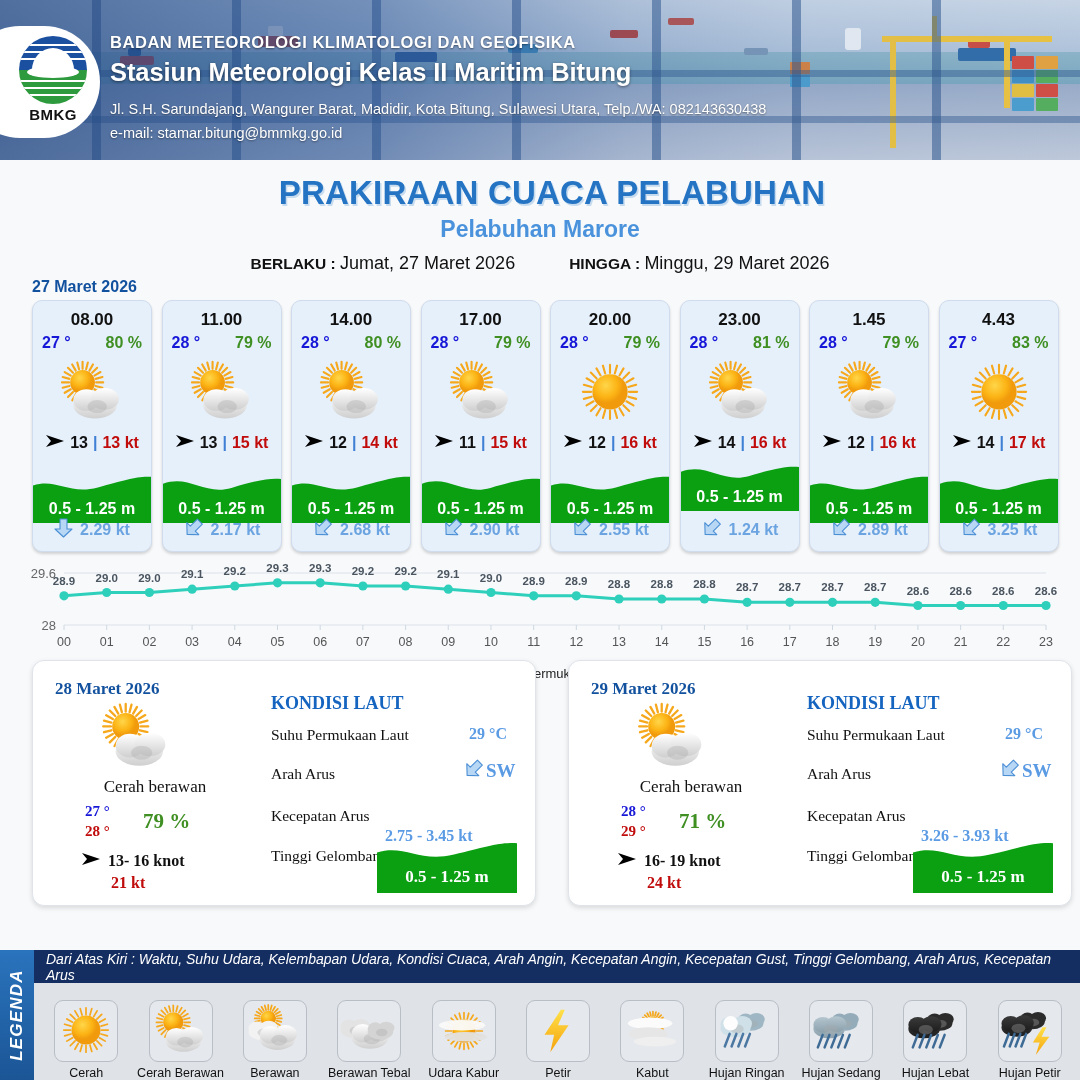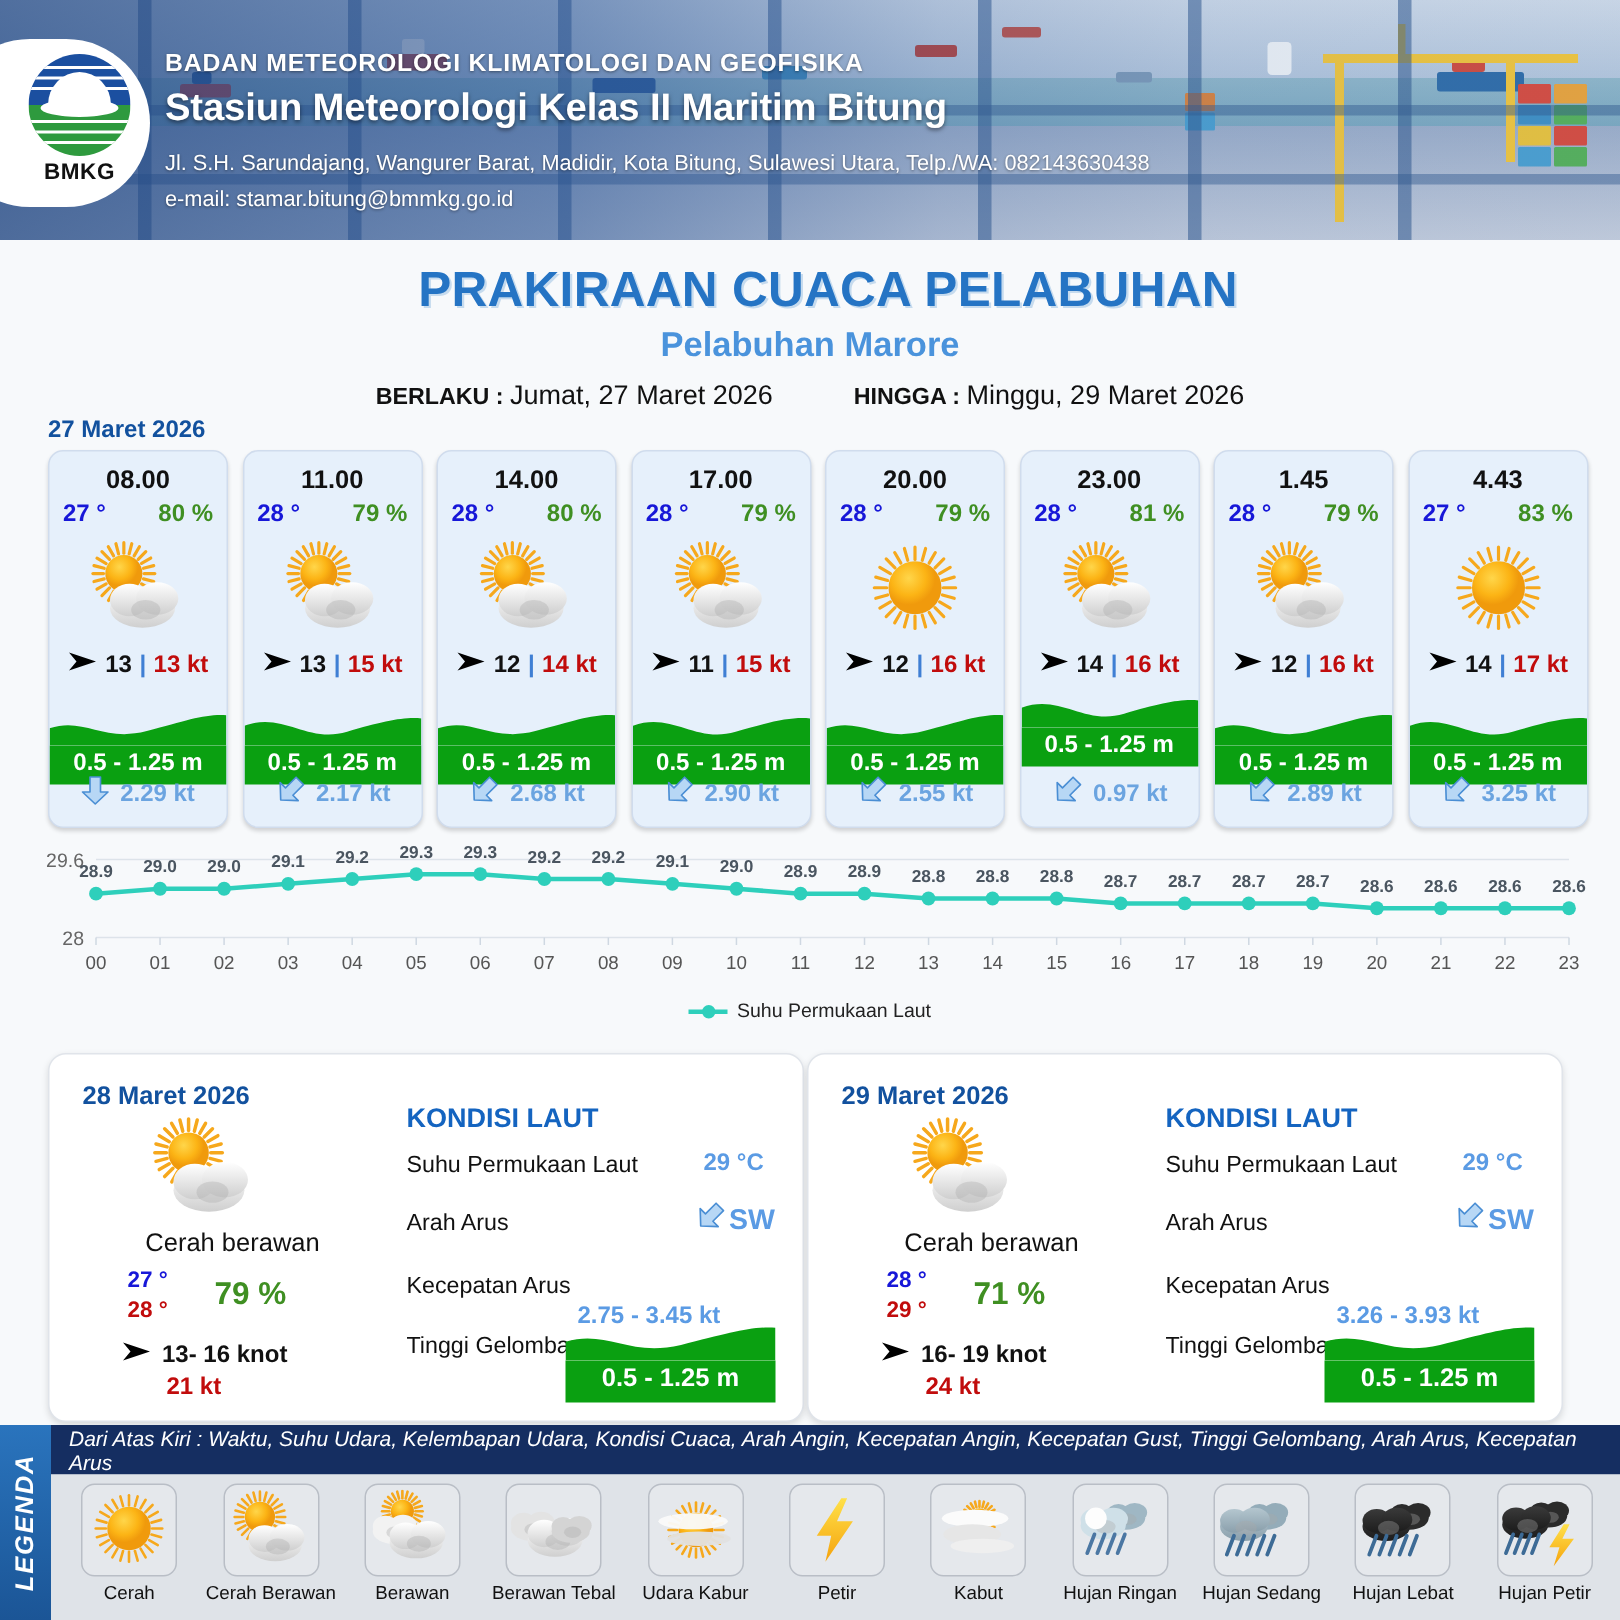--- a/index.html
+++ b/index.html
@@ -144,21 +144,21 @@
   .legend-line .dash {
     display:inline-block; width:26px; height:3px; background:#2ecfbb;
     vertical-align:middle; margin-right:6px; position:relative;
   }
   .legend-line .dash::after {
     content:''; position:absolute; left:9px; top:-3px; width:9px; height:9px;
     border-radius:50%; background:#2ecfbb;
   }
 
   
-  .panels { position:absolute; left:32px; top:702px; display:flex; gap:2px; }
+  .panels { position:absolute; left:32px; top:660px; display:flex; gap:32px;font-family:Liberation Serif, serif; }
   .panel {
     width:504px; height:246px; background:#fff;
     border:1px solid #e0e4ea; border-radius:12px;
     box-shadow:0 2px 5px rgba(0,0,0,.13);
     position:relative;
   }
   .p-date { position:absolute; left:22px; top:18px; font-size:17px; font-weight:bold; color:#12519e; }
   .p-icon { position:absolute; left:58px; top:42px; width:90px; height:70px; }
   .p-cond { position:absolute; left:22px; top:116px; width:200px; text-align:center; font-size:17px; color:#111; }
   .p-tmin { position:absolute; left:52px; top:142px; font-size:15px; font-weight:bold; color:#1717d8; }
@@ -182,21 +182,21 @@
     transform:rotate(-90deg); white-space:nowrap;
     color:#fff; font-size:17px; font-weight:bold; font-style:italic; letter-spacing:1.2px;
   }
   .legenda-top {
     position:absolute; left:34px; top:0; width:1046px; height:33px;
     background:#152e61; display:flex; align-items:flex-end; padding-left:12px;
   }
   .legenda-top span { color:#fff; font-size:14px; font-style:italic; }
   .legenda-body {
     position:absolute; left:34px; top:33px; width:1046px; height:97px;
-    background:#dfe3e8; display:flex; align-items:flex-start;
+    background:#dfe3e8; display:flex; align-items:flex-end;
     padding:6px 4px 0 6px; gap:2px;
   }
   .leg-item { width:95px; text-align:center; }
   .leg-box {
     width:64px; height:62px; margin:0 auto;
     background:#e5e8ec; border:1px solid #b9bec6; border-radius:9px;
     position:relative; overflow:hidden;
   }
   .leg-label { font-size:12.5px; color:#111; margin-top:4px; }
 </style>
@@ -792,21 +792,21 @@
             <path d="M0,24 L0,10.8 C 26.4,1.2000000000000002 42,22.799999999999997 69.6,14.879999999999999 C 93.60000000000001,7.92 108,4.800000000000001 120,6 L120,24 Z" fill="#0aa011"></path>
           </svg></span>
       <div class="wave-band">0.5 - 1.25 m</div>
     </div>
     <div class="c-cur">
       <span><svg width="21" height="20" viewBox="0 0 21 20">
     <g transform="rotate(45 10.5 10)">
       <polygon points="7,1 14,1 14,11 19,11 10.5,19 2,11 7,11" fill="#b7d7f5" stroke="#4a8ed4" stroke-width="1.1" stroke-linejoin="round"></polygon>
     </g>
           </svg></span>
-      <span>0.97 kt</span>
+      <span>1.24 kt</span>
     </div>
     </div>
     <div class="card">
     <div class="c-time">1.45</div>
     <div class="c-row2">
       <span class="c-temp">28 °</span>
       <span class="c-hum">79 %</span>
     </div>
     <div class="c-icon" style="display:flex;align-items:center;justify-content:center;">
       <svg viewBox="0 0 60 56" width="72" height="66">

